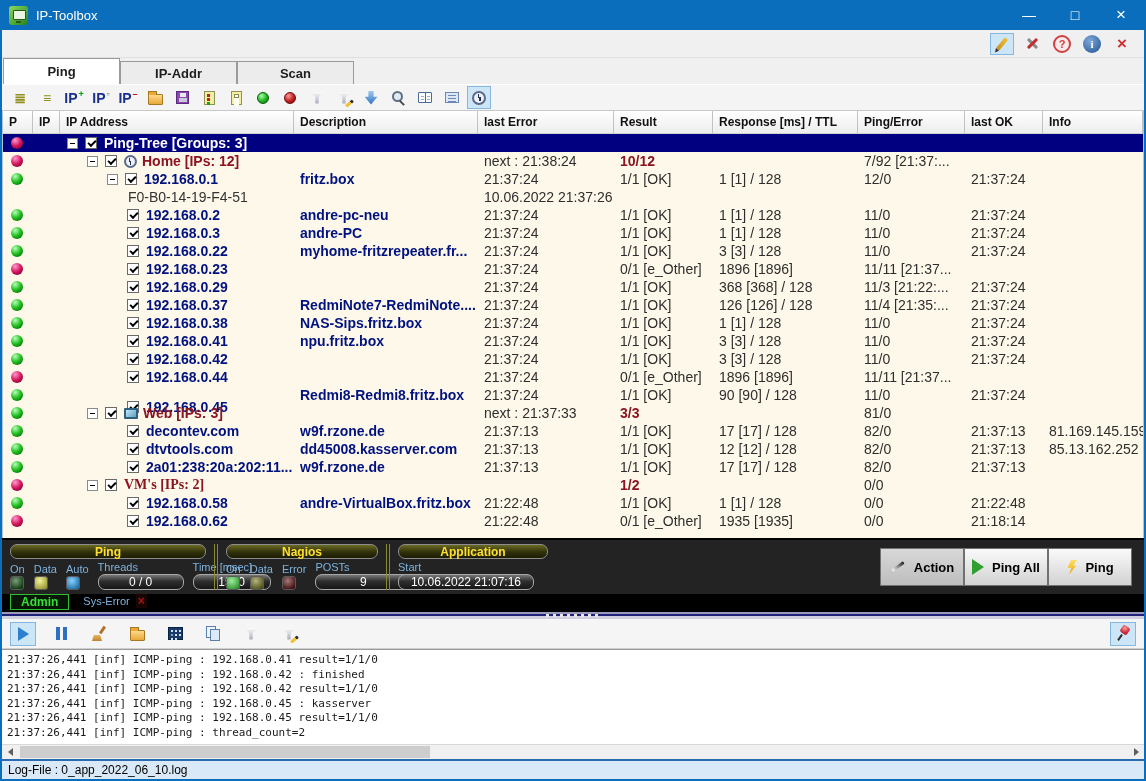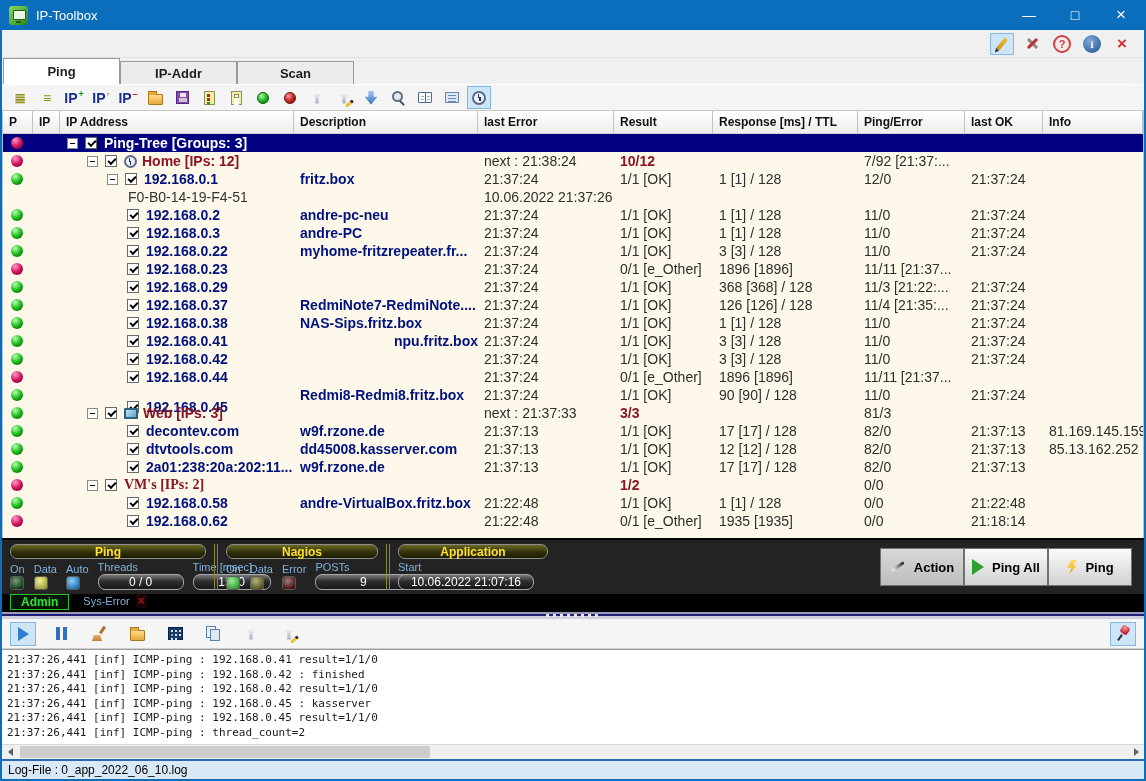--- a/index.html
+++ b/index.html
@@ -565,21 +565,21 @@
           <div class="c" style="flex: 1 1 0%;"></div>
         </div>
         <div class="grow">
           <div class="c cp" style="width: 30px;">
             <span class="dot dot-green"></span>
           </div>
           <div class="c ctree" style="width: 261px; padding-left: 94px;">
             <span class="cb"></span>
             <span class="k-host">192.168.0.41</span>
           </div>
-          <div class="c" style="width: 184px; justify-content: flex-end;">
+          <div class="c" style="width: 184px;">
             <span class="k-desc">npu.fritz.box</span>
           </div>
           <div class="c" style="width: 136px;">
             <span class="v">21:37:24</span>
           </div>
           <div class="c" style="width: 99px;">
             <span class="v">1/1 [OK]</span>
           </div>
           <div class="c" style="width: 145px;">
             <span class="v">3 [3] / 128</span>
@@ -682,21 +682,21 @@
           </div>
           <div class="c" style="width: 184px;"></div>
           <div class="c" style="width: 136px;">
             <span class="v">next : 21:37:33</span>
           </div>
           <div class="c" style="width: 99px;">
             <span class="v-red">3/3</span>
           </div>
           <div class="c" style="width: 145px;"></div>
           <div class="c" style="width: 107px;">
-            <span class="v">81/3</span>
+            <span class="v">81/0</span>
           </div>
           <div class="c" style="width: 78px;"></div>
           <div class="c" style="flex: 1 1 0%;"></div>
         </div>
         <div class="grow">
           <div class="c cp" style="width: 30px;">
             <span class="dot dot-green"></span>
           </div>
           <div class="c ctree" style="width: 261px; padding-left: 94px;">
             <span class="cb"></span>

